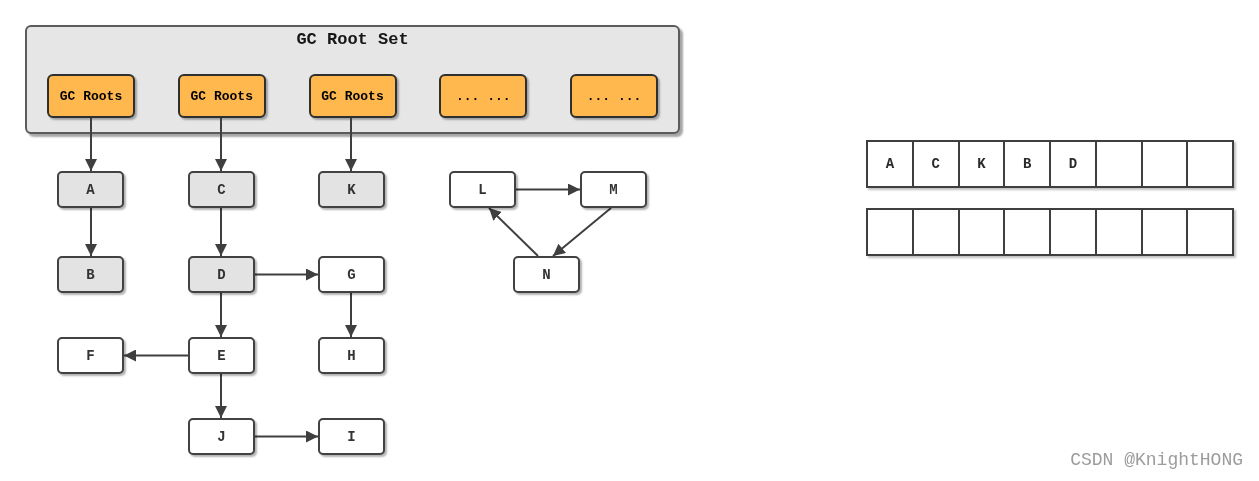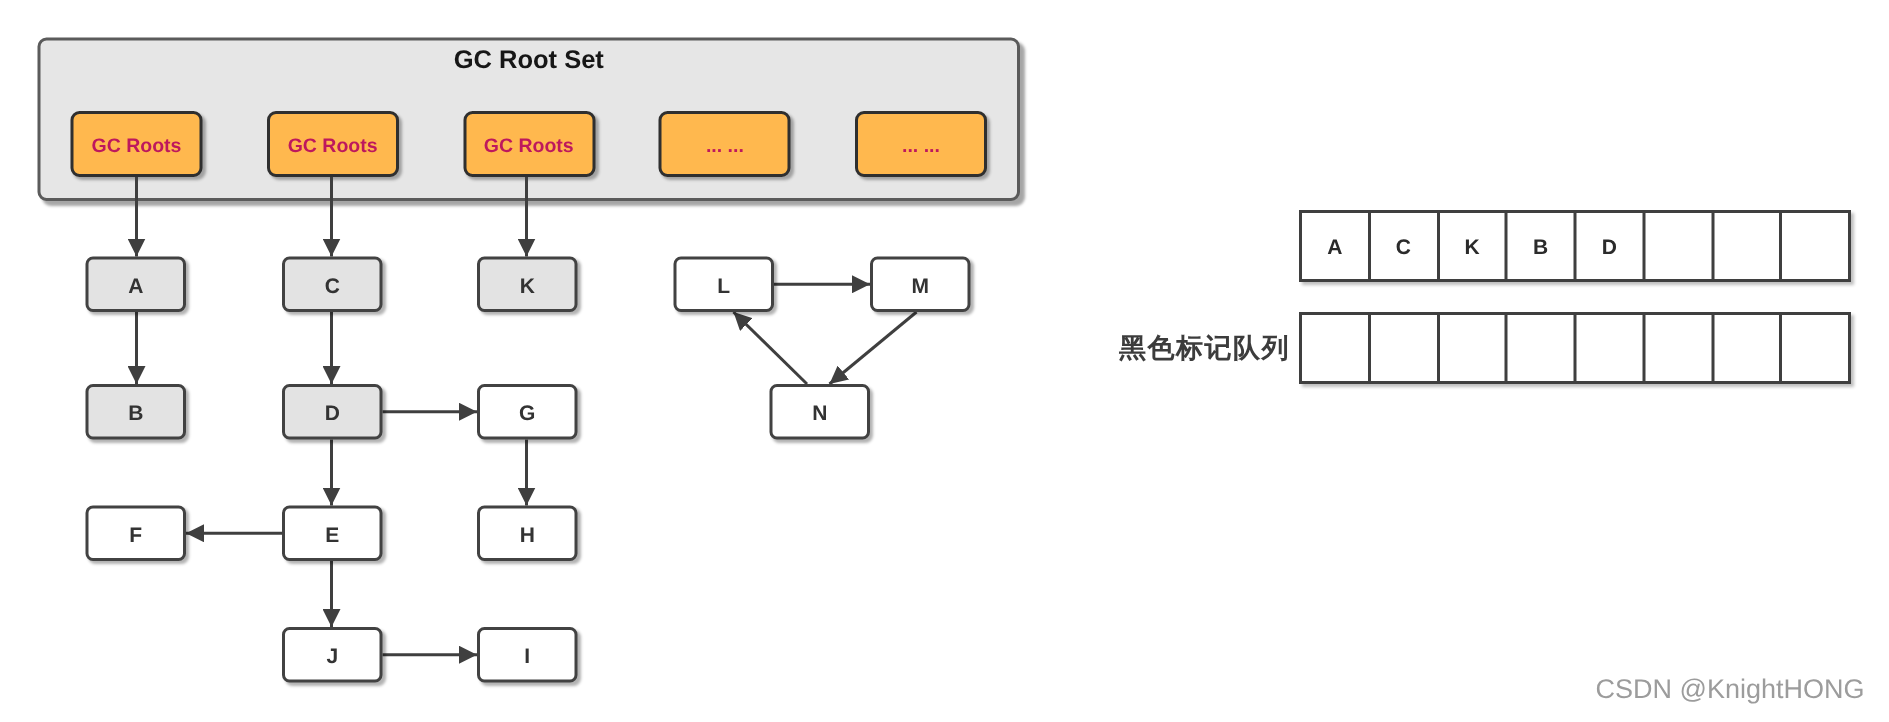--- a/index.html
+++ b/index.html
@@ -14,21 +14,21 @@
     --queue-border:#3f3f3f;
     --label-text:#3c3c3c;
     --watermark:#9c9c9c;
   }
   html,body{margin:0;padding:0;background:#ffffff;}
   .canvas{
     position:relative;
     width:1259px;height:481px;
     background:#ffffff;
     overflow:hidden;
-    font-family:Liberation Sans, sans-serif;
+    font-family:Liberation Mono, monospace;
   }
   .gc-container{
     position:absolute;left:25px;top:25px;width:655px;height:109px;
     background:var(--container-fill);
     border:2px solid var(--container-border);
     border-radius:6px;
     box-shadow:3px 3px 2px rgba(0,0,0,0.35);
     box-sizing:border-box;
   }
   .gc-title{
@@ -39,21 +39,21 @@
     position:absolute;left:20px;right:20px;top:47px;
     display:flex;justify-content:space-between;
   }
   .root-box{
     width:88px;height:44px;box-sizing:border-box;
     background:var(--orange);
     border:2px solid var(--orange-border);
     border-radius:6px;
     box-shadow:2px 2px 2px rgba(0,0,0,0.3);
     display:flex;align-items:center;justify-content:center;
-    font-size:13px;font-weight:bold;color:#be185d;
+    font-size:13px;font-weight:bold;color:#000000;
   }
   .node{
     position:absolute;width:67px;height:37px;box-sizing:border-box;
     background:var(--white-node);
     border:2px solid var(--node-border);
     border-radius:5px;
     box-shadow:2px 2px 2px rgba(0,0,0,0.3);
     display:flex;align-items:center;justify-content:center;
     font-size:14px;font-weight:bold;color:#333333;
   }
@@ -144,21 +144,20 @@
       <div class="queue-cell">A</div>
       <div class="queue-cell">C</div>
       <div class="queue-cell">K</div>
       <div class="queue-cell">B</div>
       <div class="queue-cell">D</div>
       <div class="queue-cell"></div>
       <div class="queue-cell"></div>
       <div class="queue-cell"></div>
     </div>
 
-  <div class="queue-label" style="top:220px;">黑色标记队列</div>
   <div class="queue-row" style="top:208px;" id="black-queue">
       <div class="queue-cell"></div>
       <div class="queue-cell"></div>
       <div class="queue-cell"></div>
       <div class="queue-cell"></div>
       <div class="queue-cell"></div>
       <div class="queue-cell"></div>
       <div class="queue-cell"></div>
       <div class="queue-cell"></div>
     </div>

